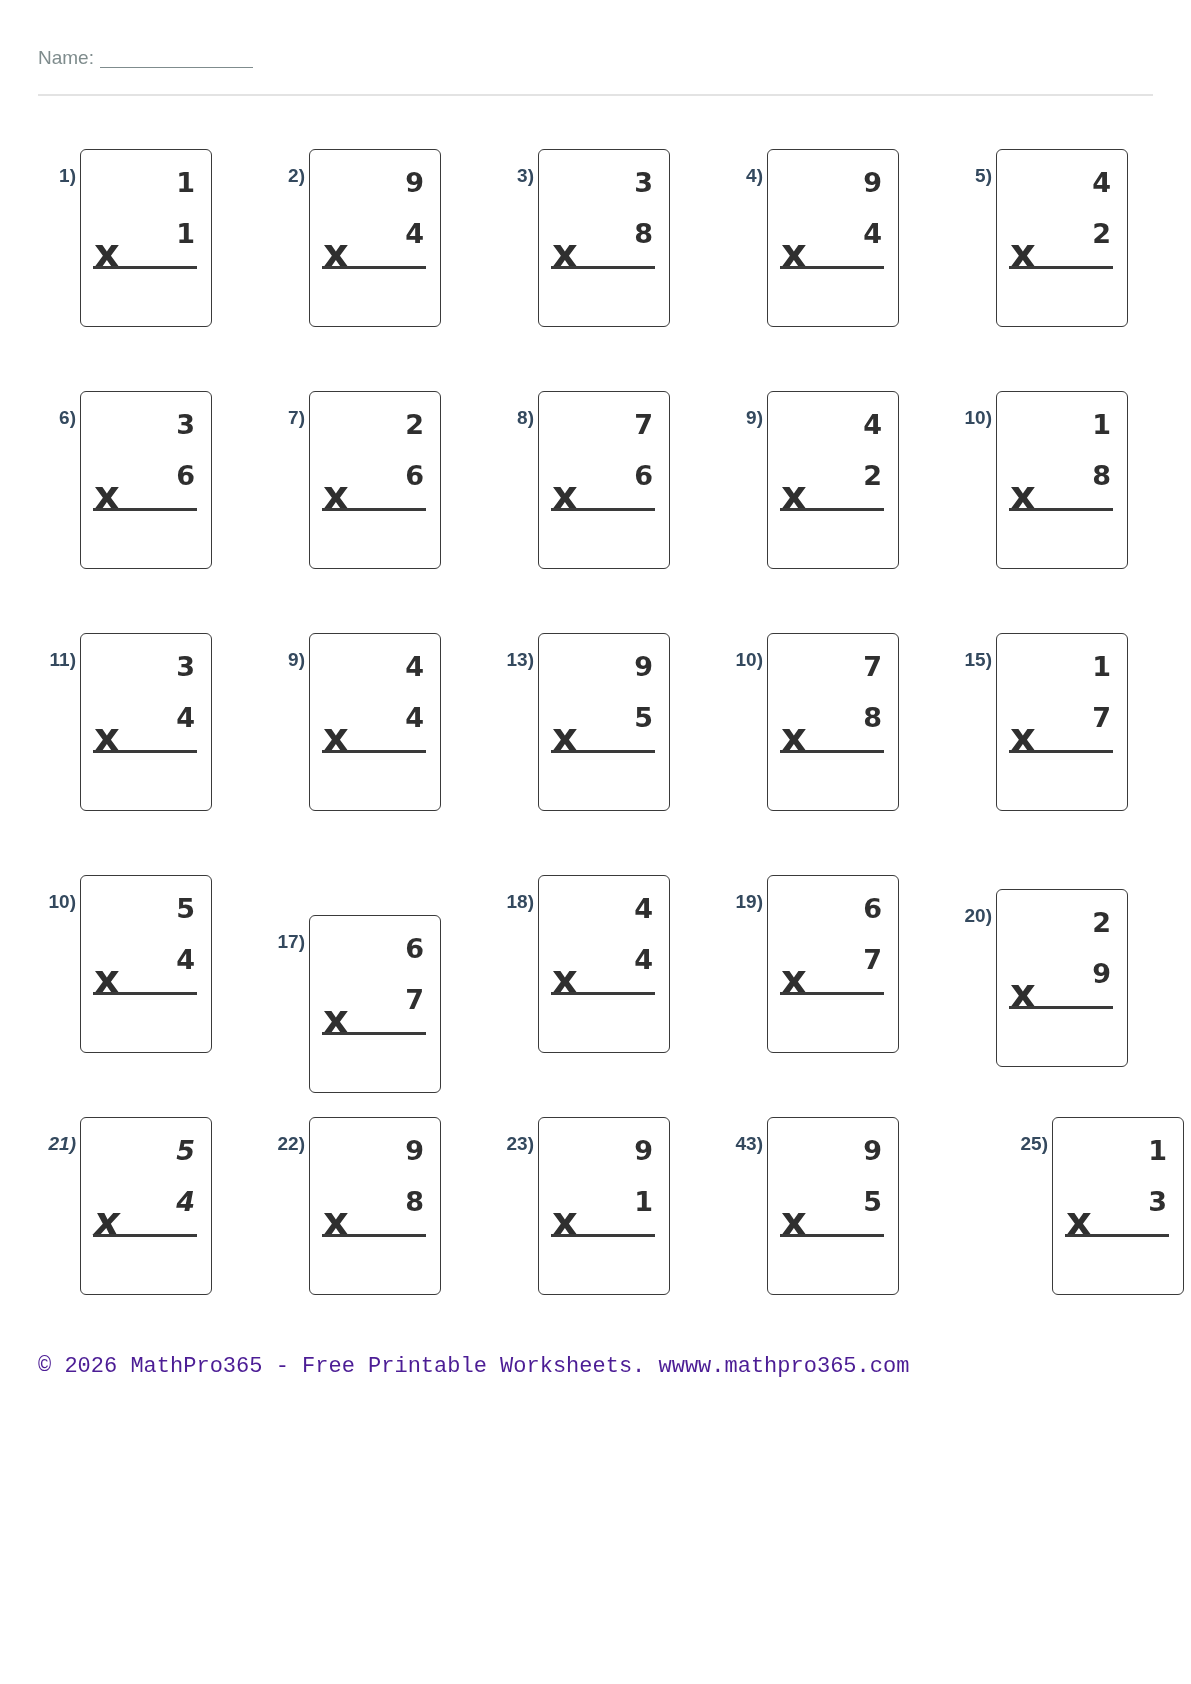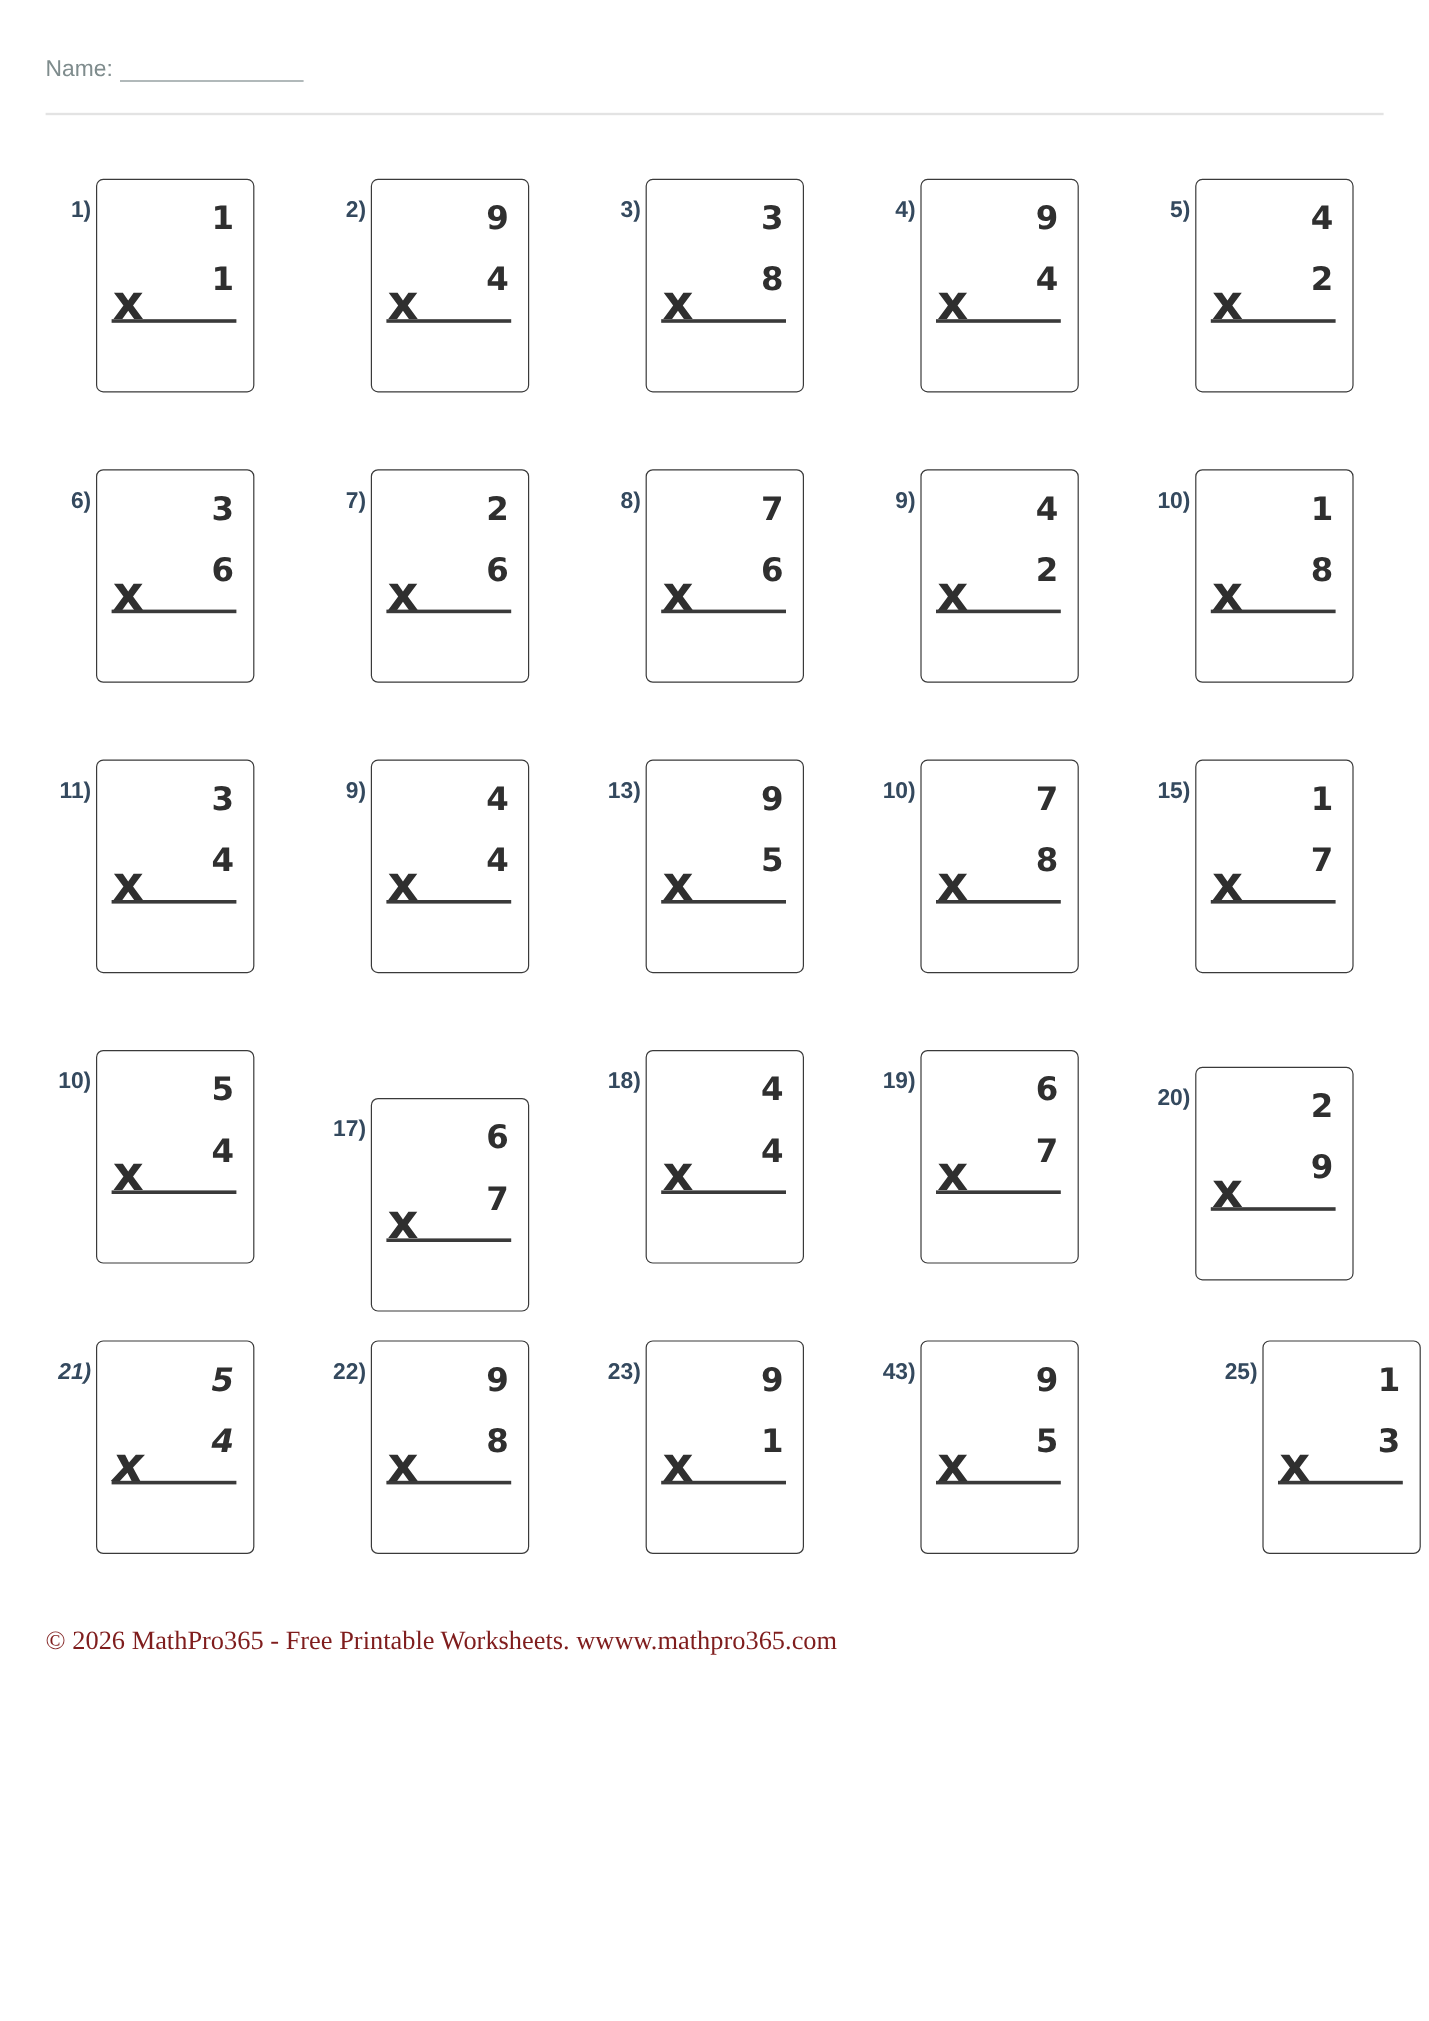--- a/index.html
+++ b/index.html
@@ -15,22 +15,22 @@
                font-size: 19px; font-weight: bold; color: #34495e; font-family: "Liberation Sans", sans-serif; }
   .card { position: absolute; left: 44px; top: 0; width: 132px; height: 178px;
           border: 1.5px solid #3a3a3a; border-radius: 6px; box-sizing: border-box; background: #fff; }
   .top-num { position: absolute; right: 16px; top: 19px; font-size: 27px; font-weight: bold; color: #2f2f2f;
              font-family: "DejaVu Sans", sans-serif; line-height: 1; }
   .bot-num { position: absolute; right: 16px; top: 70px; font-size: 27px; font-weight: bold; color: #2f2f2f;
              font-family: "DejaVu Sans", sans-serif; line-height: 1; }
   .times { position: absolute; left: 13px; top: 83px; font-size: 40px; font-weight: bold; color: #2f2f2f;
            font-family: "DejaVu Sans", sans-serif; line-height: 1; }
   .answer-line { position: absolute; left: 12px; right: 14px; top: 116px; height: 3px; background: #3a3a3a; }
-  .footer { position: absolute; left: 38px; top: 1354px; font-size: 22px; color: #7f1d1d;
-            font-family: Liberation Serif, serif; }
+  .footer { position: absolute; left: 38px; top: 1354px; font-size: 22px; color: #4c1d95;
+            font-family: Liberation Mono, monospace; }
 </style>
 </head>
 <body>
 
 <div class="name-row">
   <span>Name:</span>
   <span class="name-blank"></span>
 </div>
 <div class="divider"></div>
 

